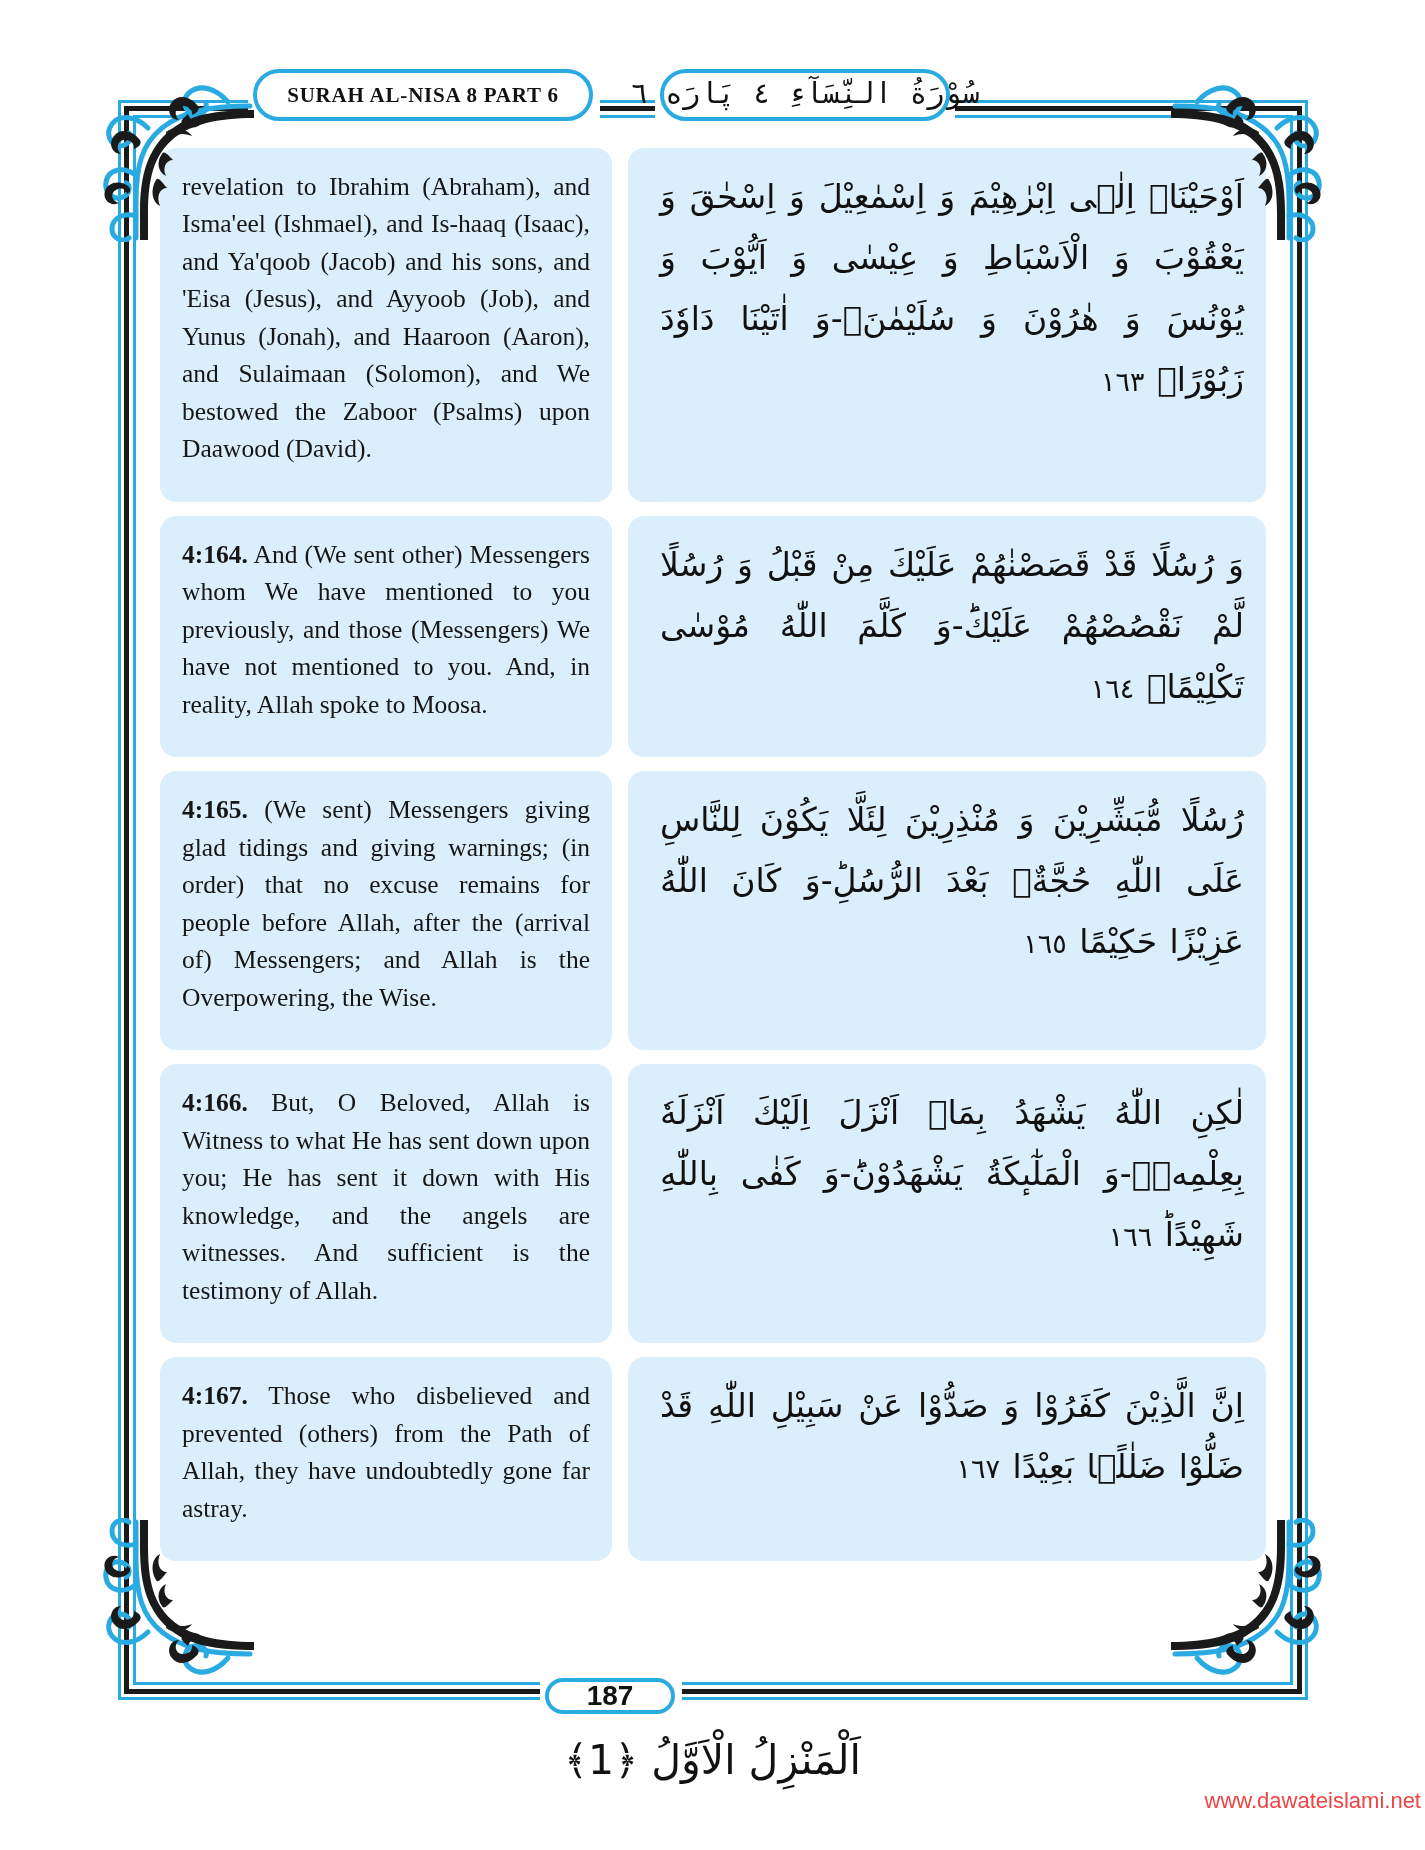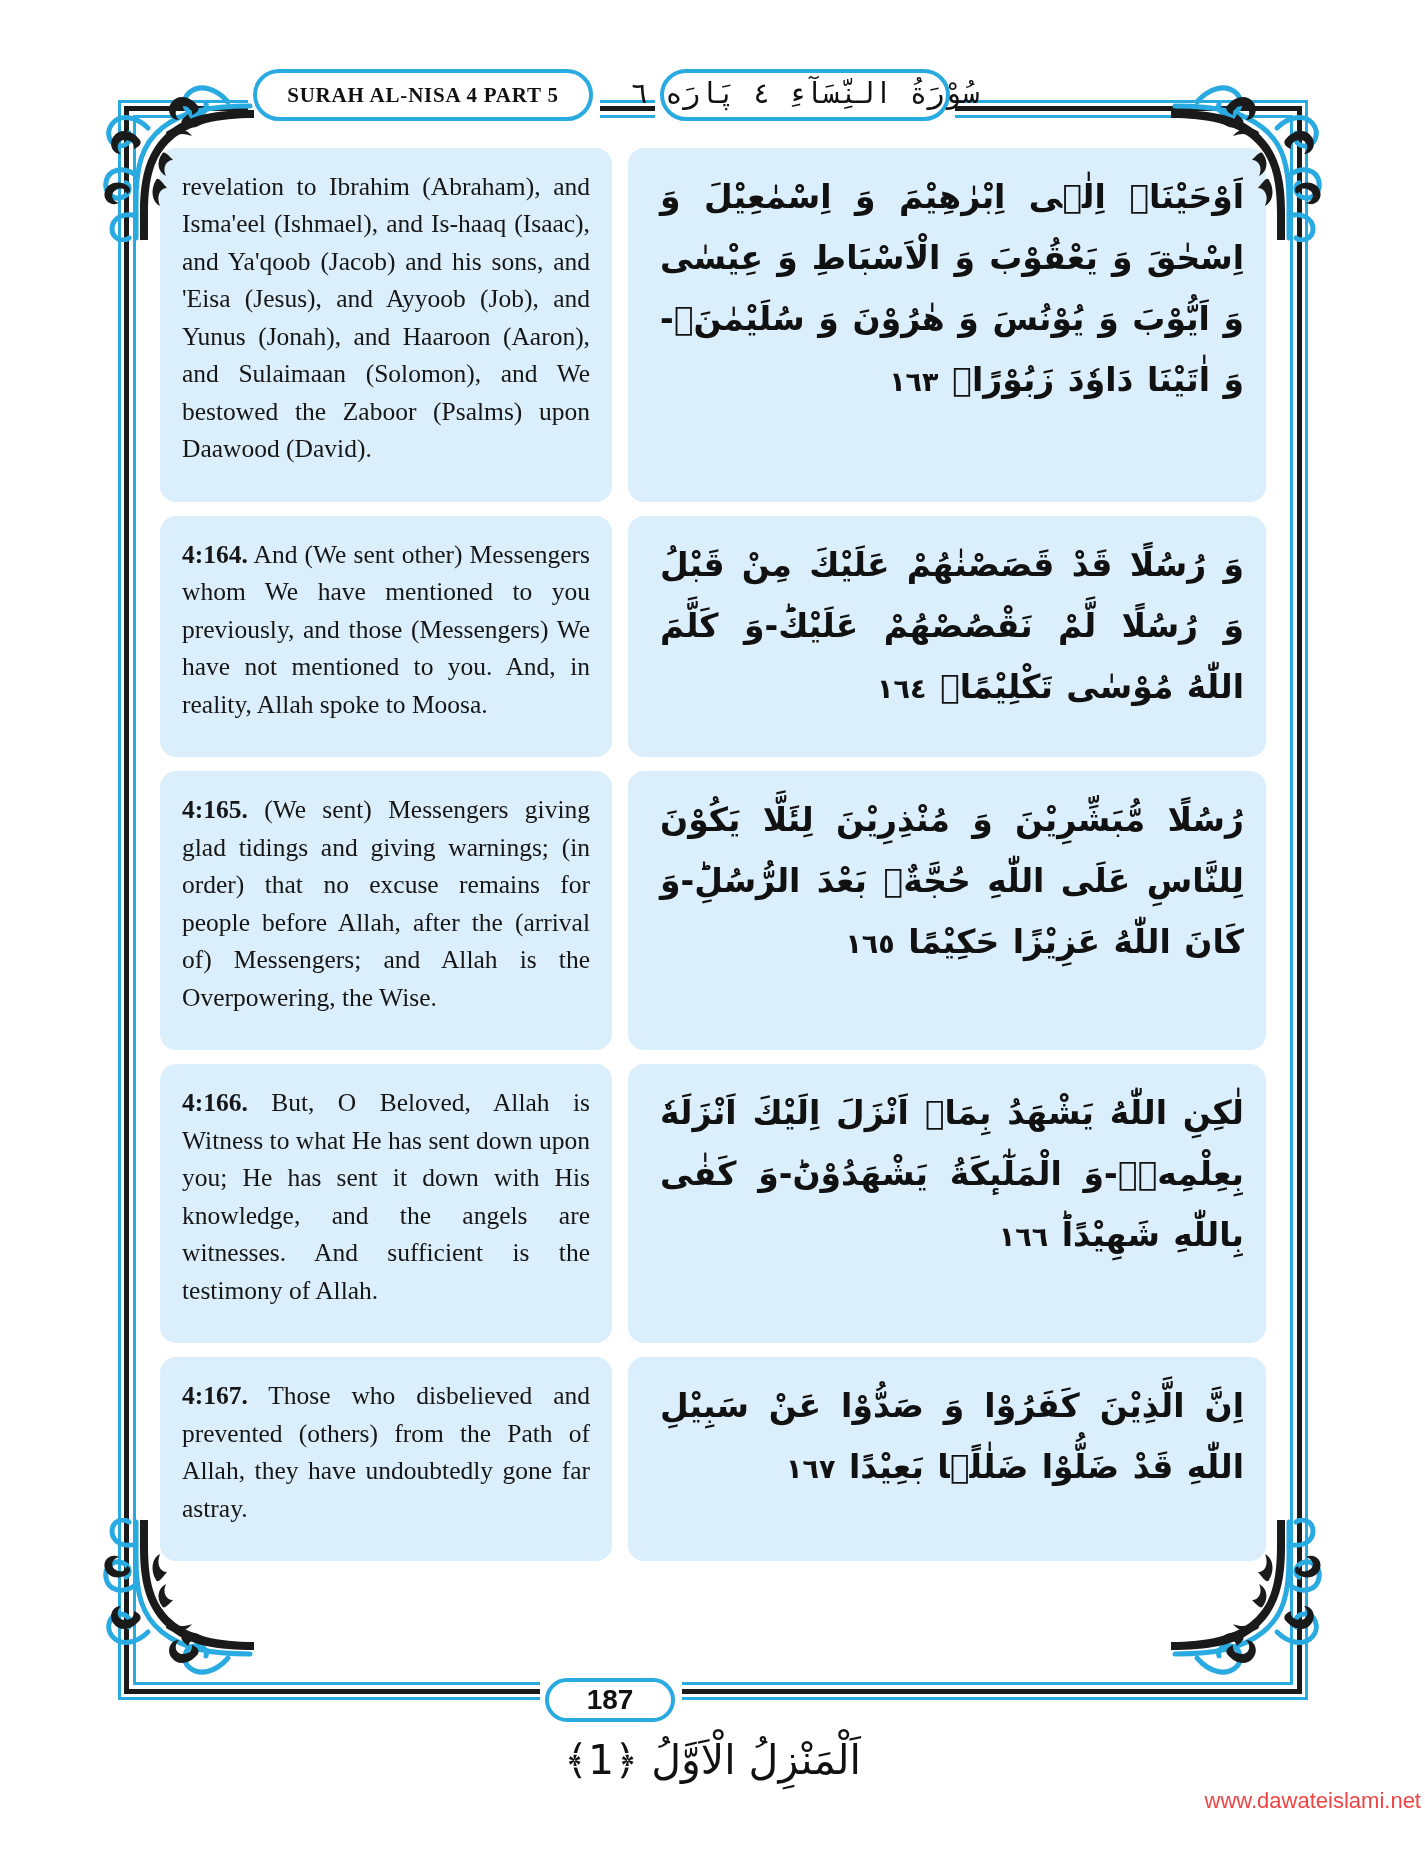--- a/index.html
+++ b/index.html
@@ -76,21 +76,21 @@
   .cap-right-head .txt {
     font-family: Liberation Mono, monospace;
     font-size: 29px;
     color: #111;
     direction: rtl;
     white-space: nowrap;
     line-height: 1;
   }
   .cap-page {
     left: 545px; top: 1678px;
-    width: 130px; height: 44px;
+    width: 130px; height: 36px;
     border-radius: 30px;
   }
   .cap-page .txt {
     font-family: "Liberation Sans", sans-serif;
     font-weight: bold;
     font-size: 28px;
     color: #111;
   }
 
   
@@ -121,21 +121,20 @@
   }
   .cell-en {
     width: 452px;
     padding: 20px 22px 34px 22px;
   }
   .cell-ar {
     width: 452px;
     flex: 1;
     padding: 18px 22px 14px 32px;
     direction: rtl;
-    font-weight: bold;
   }
   .en-text {
     font-family: "Liberation Serif", "DejaVu Serif", serif;
     font-size: 25.5px;
     line-height: 1.47;
     color: #161616;
     text-align: justify;
     text-justify: inter-word;
     margin: 0;
     -webkit-hyphens: none; hyphens: none;
@@ -273,21 +272,21 @@
         <path d="M50 124 C42 118 30 120 27 129 C24 138 33 145 41 141 C33 139 32 131 38 128 C43 125 48 127 49 132 C53 130 53 127 50 124 Z"></path>
         <path d="M104 62 C112 68 120 66 126 60 C118 62 112 58 110 52 C106 56 102 58 104 62 Z"></path>
         <path d="M84 92 C78 100 80 110 88 114 C84 106 88 98 95 98 C90 93 86 88 84 92 Z"></path>
         <path d="M78 118 C72 128 74 140 82 144 C78 134 82 126 89 126 C84 120 80 114 78 118 Z"></path>
         <path d="M88 70 C96 64 108 66 114 74 C104 70 96 72 90 78 Z"></path>
       </g>
     </svg>
   </div>
 
   <div class="cap cap-left-head">
-    <span class="txt">SURAH AL-NISA 4 PART 5</span>
+    <span class="txt">SURAH AL-NISA 8 PART 6</span>
   </div>
   <div class="cap cap-right-head">
     <span class="txt">سُوْرَةُ النِّسَآءِ ٤ پَارَه ٦</span>
   </div>
 
   <div class="content">
 
     <div class="verse-row">
       <div class="cell cell-en">
         <p class="en-text"><span class="vnum"></span> <span>revelation to Ibrahim (Abraham), and Isma'eel (Ishmael), and Is-haaq (Isaac), and Ya'qoob (Jacob) and his sons, and 'Eisa (Jesus), and Ayyoob (Job), and Yunus (Jonah), and Haaroon (Aaron), and Sulaimaan (Solomon), and We bestowed the Zaboor (Psalms) upon Daawood (David).</span></p>

